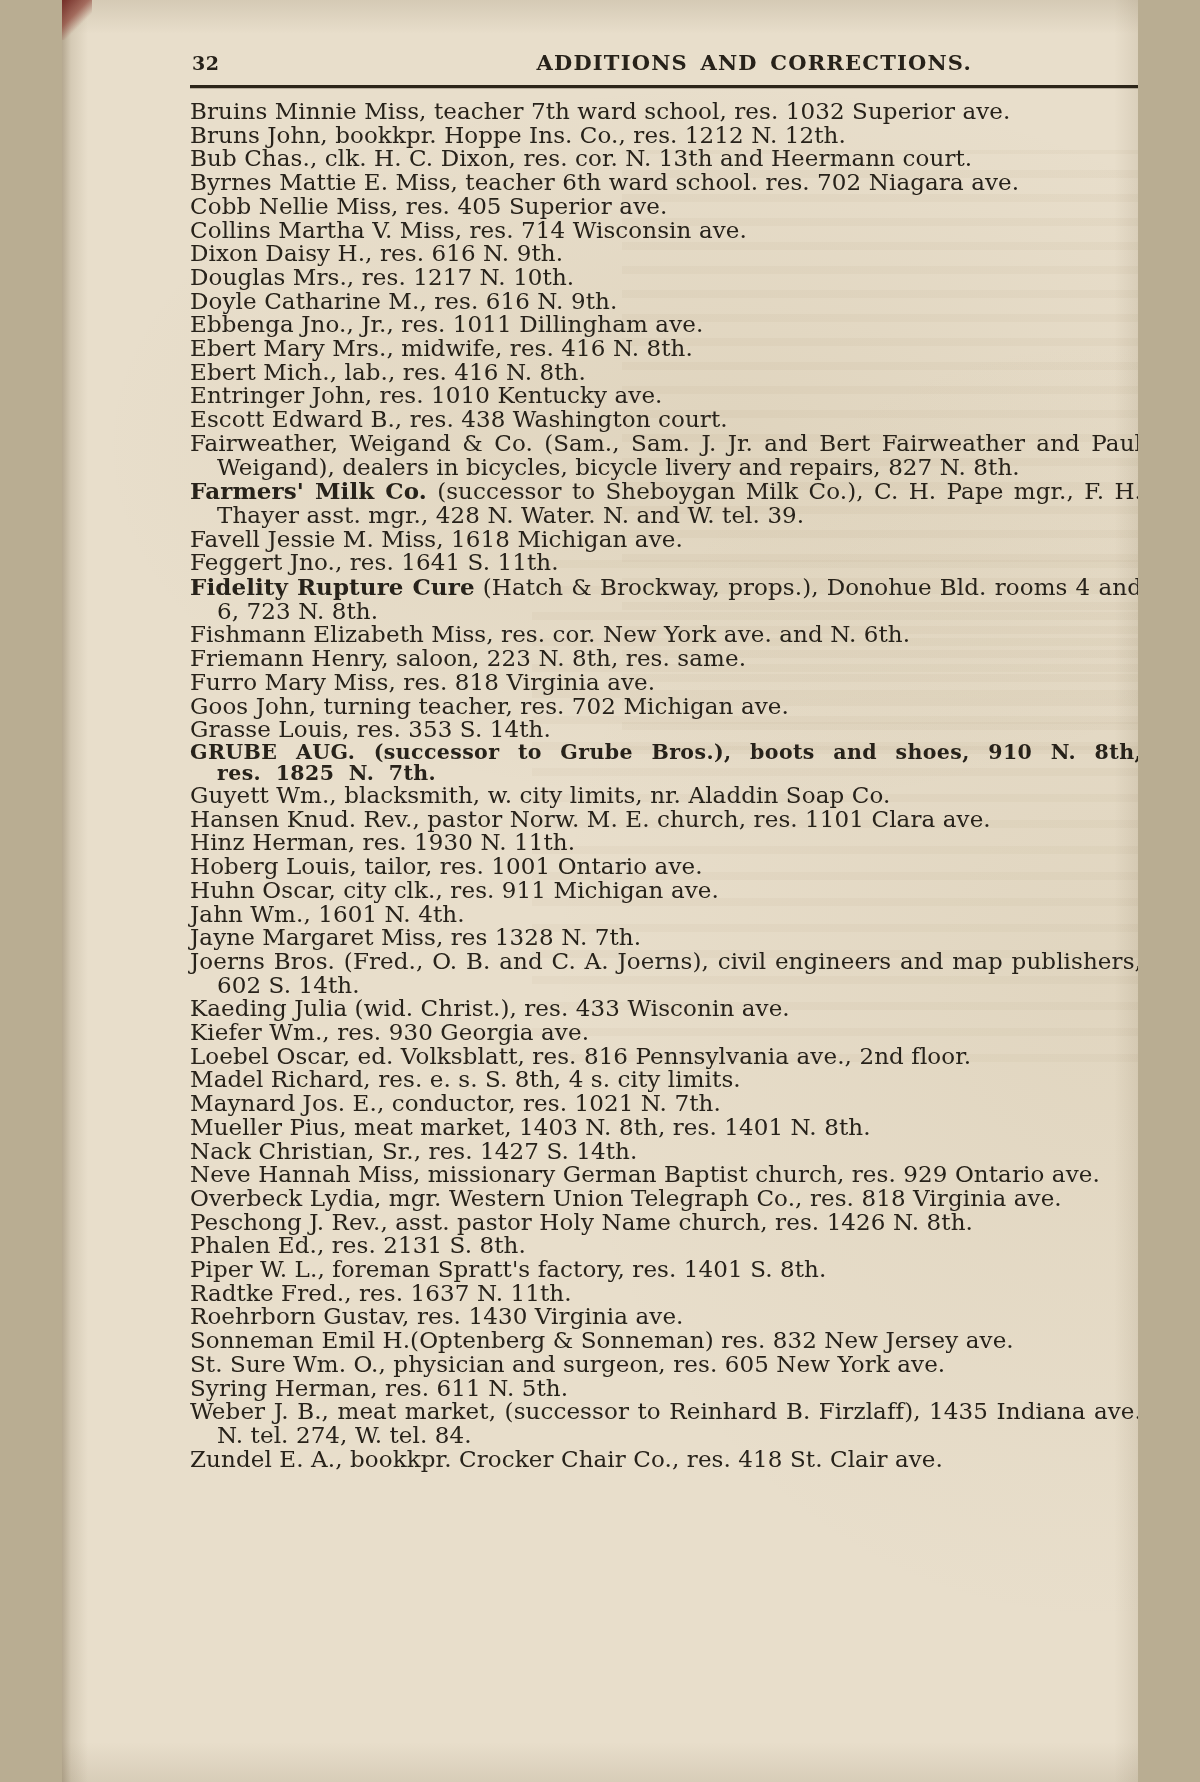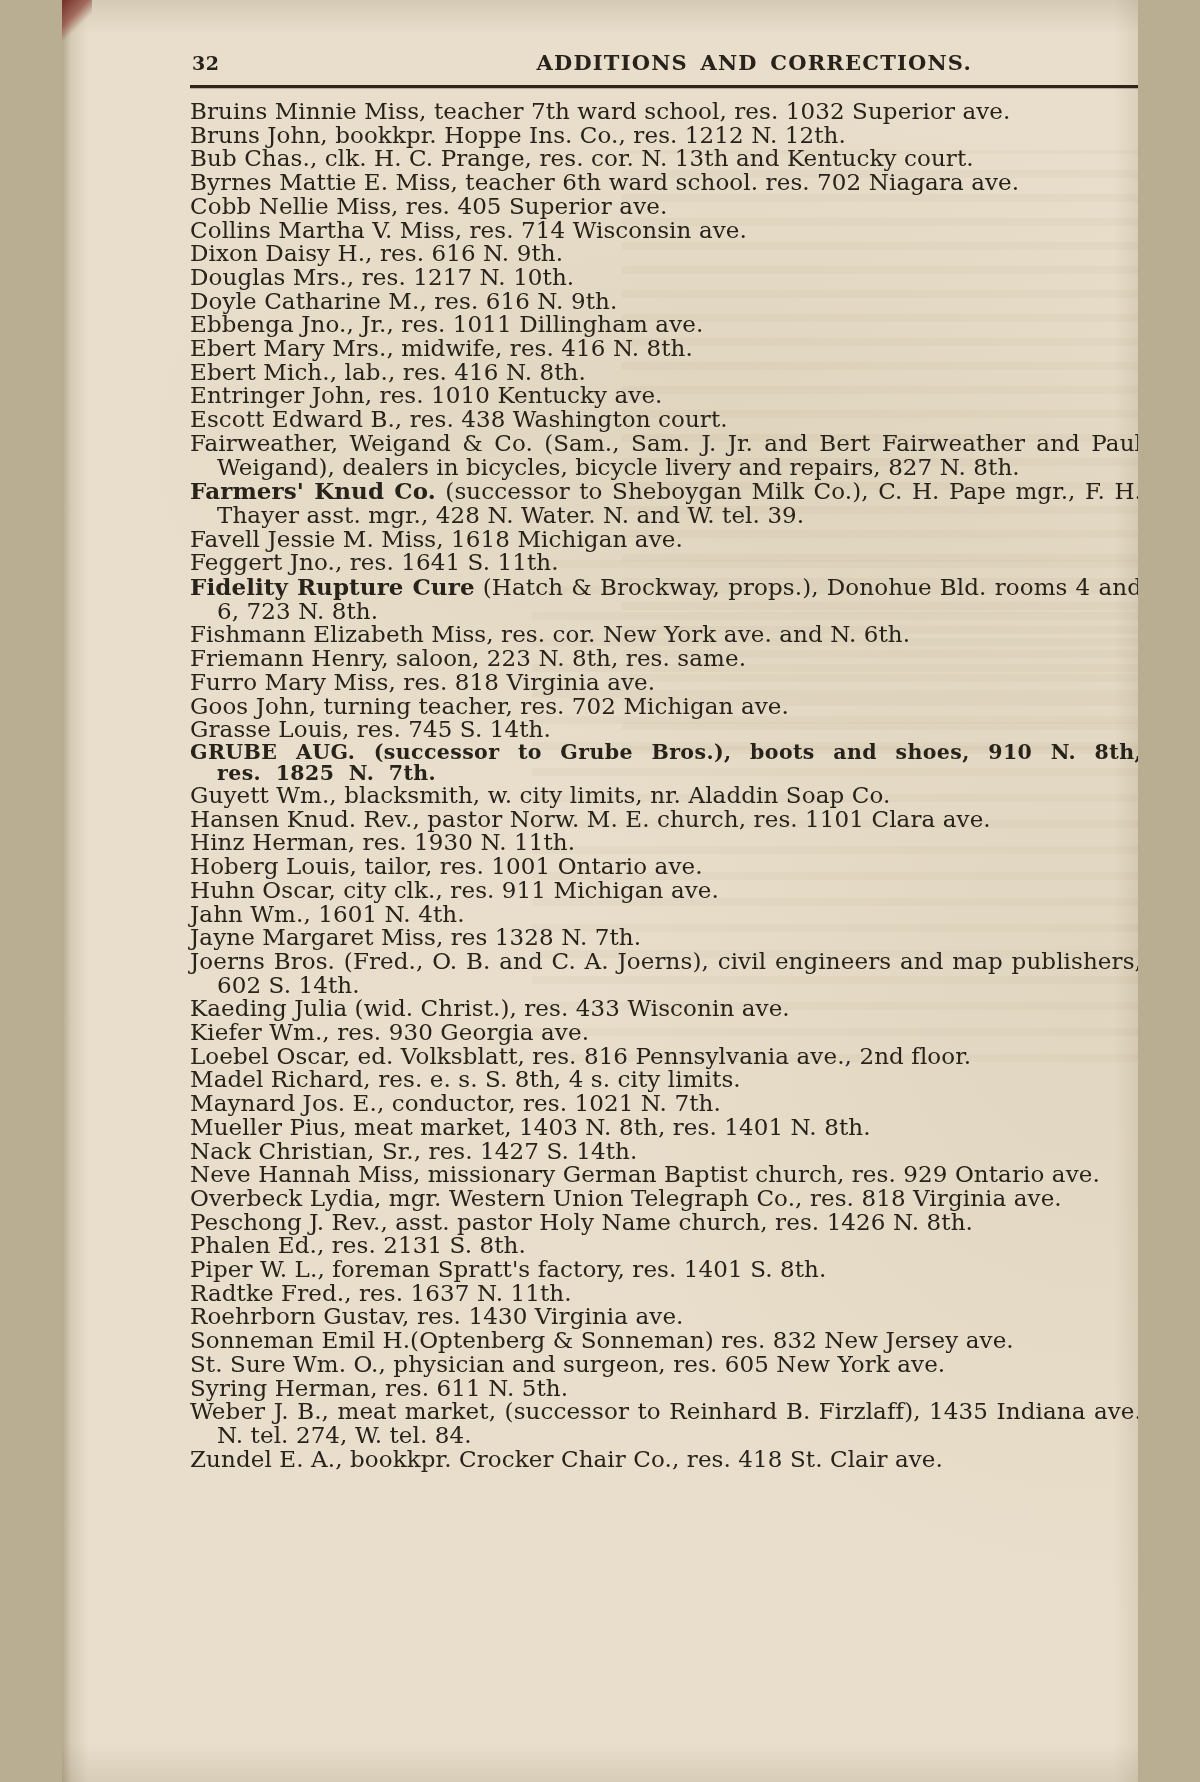--- a/index.html
+++ b/index.html
@@ -83,42 +83,42 @@
   <div class="content">
     <div class="header">
       <span class="page-num">32</span>
       <span class="title">ADDITIONS AND CORRECTIONS.</span>
     </div>
     <div class="rule"></div>
 
     <div class="entries">
         <div class="entry">Bruins Minnie Miss, teacher 7th ward school, res. 1032 Superior ave.</div>
         <div class="entry">Bruns John, bookkpr. Hoppe Ins. Co., res. 1212 N. 12th.</div>
-        <div class="entry">Bub Chas., clk. H. C. Prange, res. cor. N. 13th and Kentucky court.</div>
+        <div class="entry">Bub Chas., clk. H. C. Dixon, res. cor. N. 13th and Heermann court.</div>
         <div class="entry">Byrnes Mattie E. Miss, teacher 6th ward school. res. 702 Niagara ave.</div>
         <div class="entry">Cobb Nellie Miss, res. 405 Superior ave.</div>
         <div class="entry">Collins Martha V. Miss, res. 714 Wisconsin ave.</div>
         <div class="entry">Dixon Daisy H., res. 616 N. 9th.</div>
         <div class="entry">Douglas Mrs., res. 1217 N. 10th.</div>
         <div class="entry">Doyle Catharine M., res. 616 N. 9th.</div>
         <div class="entry">Ebbenga Jno., Jr., res. 1011 Dillingham ave.</div>
         <div class="entry">Ebert Mary Mrs., midwife, res. 416 N. 8th.</div>
         <div class="entry">Ebert Mich., lab., res. 416 N. 8th.</div>
         <div class="entry">Entringer John, res. 1010 Kentucky ave.</div>
         <div class="entry">Escott Edward B., res. 438 Washington court.</div>
         <div class="entry">Fairweather, Weigand &amp; Co. (Sam., Sam. J. Jr. and Bert Fairweather and Paul Weigand), dealers in bicycles, bicycle livery and repairs, 827 N. 8th.</div>
-        <div class="entry"><span class="lead">Farmers' Knud Co.</span> (successor to Sheboygan Milk Co.), C. H. Pape mgr., F. H. Thayer asst. mgr., 428 N. Water.  N. and W. tel. 39.</div>
+        <div class="entry"><span class="lead">Farmers' Milk Co.</span> (successor to Sheboygan Milk Co.), C. H. Pape mgr., F. H. Thayer asst. mgr., 428 N. Water.  N. and W. tel. 39.</div>
         <div class="entry">Favell Jessie M. Miss, 1618 Michigan ave.</div>
         <div class="entry">Feggert Jno., res. 1641 S. 11th.</div>
         <div class="entry"><span class="lead">Fidelity Rupture Cure</span> (Hatch &amp; Brockway, props.), Donohue Bld. rooms 4 and 6, 723 N. 8th.</div>
         <div class="entry">Fishmann Elizabeth Miss, res. cor. New York ave. and N. 6th.</div>
         <div class="entry">Friemann Henry, saloon, 223 N. 8th, res. same.</div>
         <div class="entry">Furro Mary Miss, res. 818 Virginia ave.</div>
         <div class="entry">Goos John, turning teacher, res. 702 Michigan ave.</div>
-        <div class="entry">Grasse Louis, res. 745 S. 14th.</div>
+        <div class="entry">Grasse Louis, res. 353 S. 14th.</div>
         <div class="entry display"><span class="lead">GRUBE AUG. (successor to Grube Bros.), boots and shoes, 910 N. 8th, res. 1825 N. 7th.</span></div>
         <div class="entry">Guyett Wm., blacksmith, w. city limits, nr. Aladdin Soap Co.</div>
         <div class="entry">Hansen Knud. Rev., pastor Norw. M. E. church, res. 1101 Clara ave.</div>
         <div class="entry">Hinz Herman, res. 1930 N. 11th.</div>
         <div class="entry">Hoberg Louis, tailor, res. 1001 Ontario ave.</div>
         <div class="entry">Huhn Oscar, city clk., res. 911 Michigan ave.</div>
         <div class="entry">Jahn Wm., 1601 N. 4th.</div>
         <div class="entry">Jayne Margaret Miss, res 1328 N. 7th.</div>
         <div class="entry">Joerns Bros. (Fred., O. B. and C. A. Joerns), civil engineers and map publishers, 602 S. 14th.</div>
         <div class="entry">Kaeding Julia (wid. Christ.), res. 433 Wisconin ave.</div>

